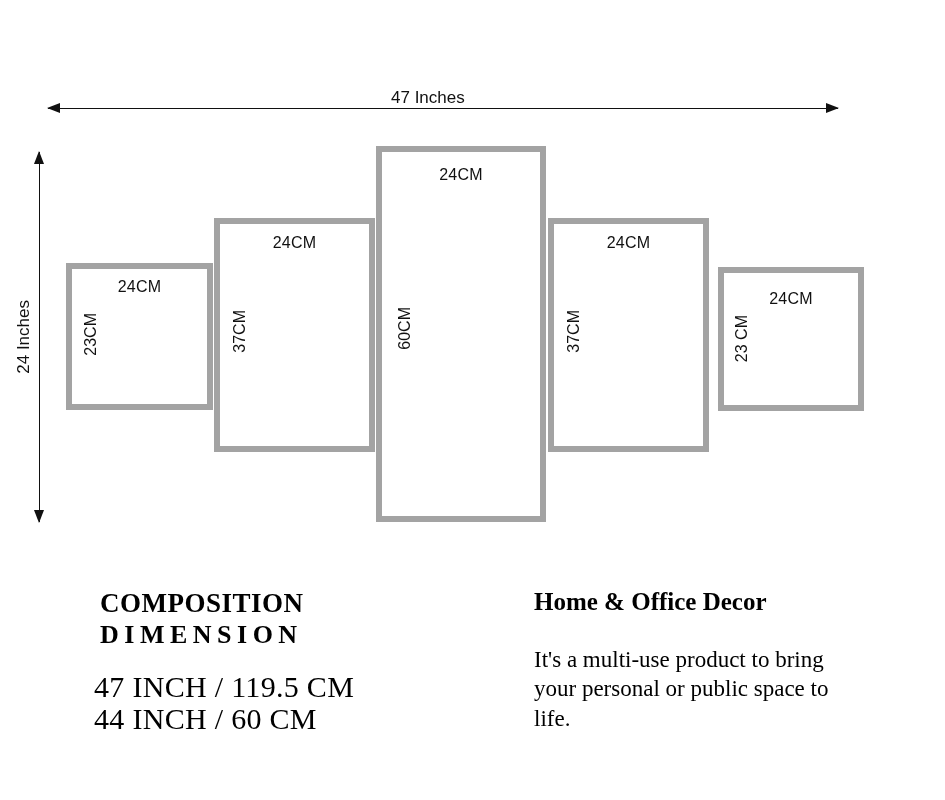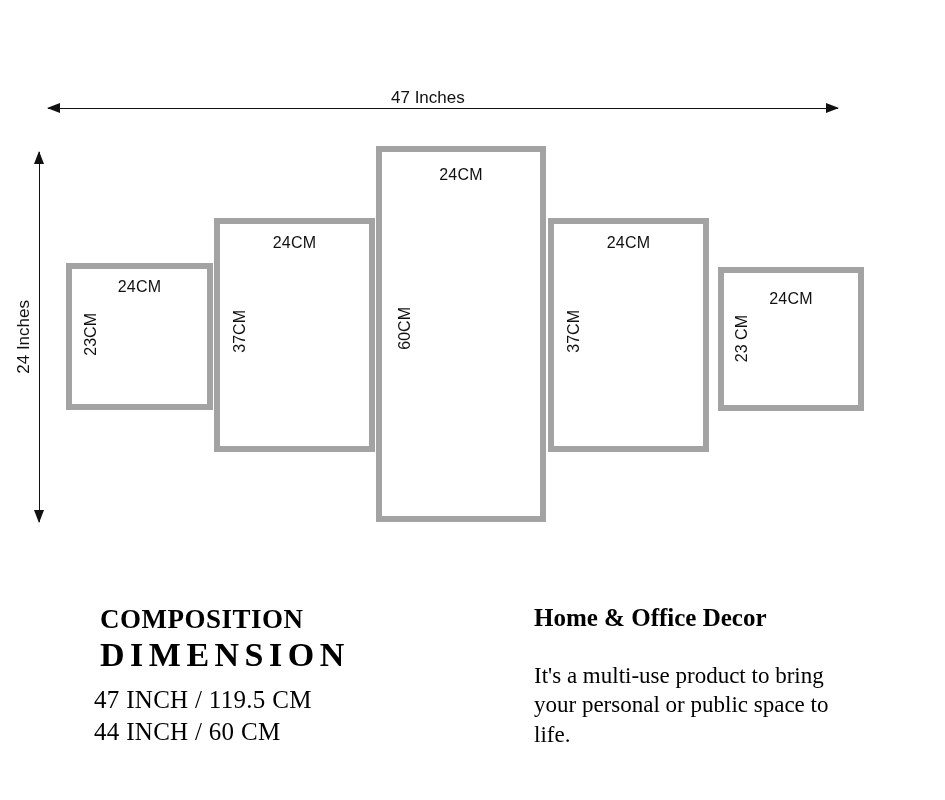--- a/index.html
+++ b/index.html
@@ -105,33 +105,33 @@
     text-align: center;
   }
   .arrow-label-v {
     position: absolute;
     font-size: 17px;
     color: #111;
     white-space: nowrap;
   }
 
   
-  .text-block { position: absolute; margin-top: 16px; }
+  .text-block { position: absolute; }
   .heading-serif {
     font-family: "Liberation Serif", serif;
     font-weight: bold;
     color: #000;
   }
   .body-serif {
     font-family: "Liberation Serif", serif;
     color: #000;
   }
   #comp-title-1 { font-size: 27px; letter-spacing: 0.5px; }
-  #comp-title-2 { font-size: 34px; letter-spacing: 5.5px; }
-  #comp-line-1, #comp-line-2 { font-size: 25px; letter-spacing: 0.3px; }
+  #comp-title-2 { font-size: 26px; letter-spacing: 5.5px; }
+  #comp-line-1, #comp-line-2 { font-size: 30px; letter-spacing: 0.3px; }
   #decor-title { font-size: 25px; }
   #decor-body { font-size: 23px; line-height: 1.28; }
 </style>
 </head>
 <body>
 
 <div class="stage">
 
   <div class="h-arrow" style="left:48px; top:108px; width:790px;"></div>
   <div class="arrow-label-h" style="left:385px; top:88px;">47 Inches</div>

